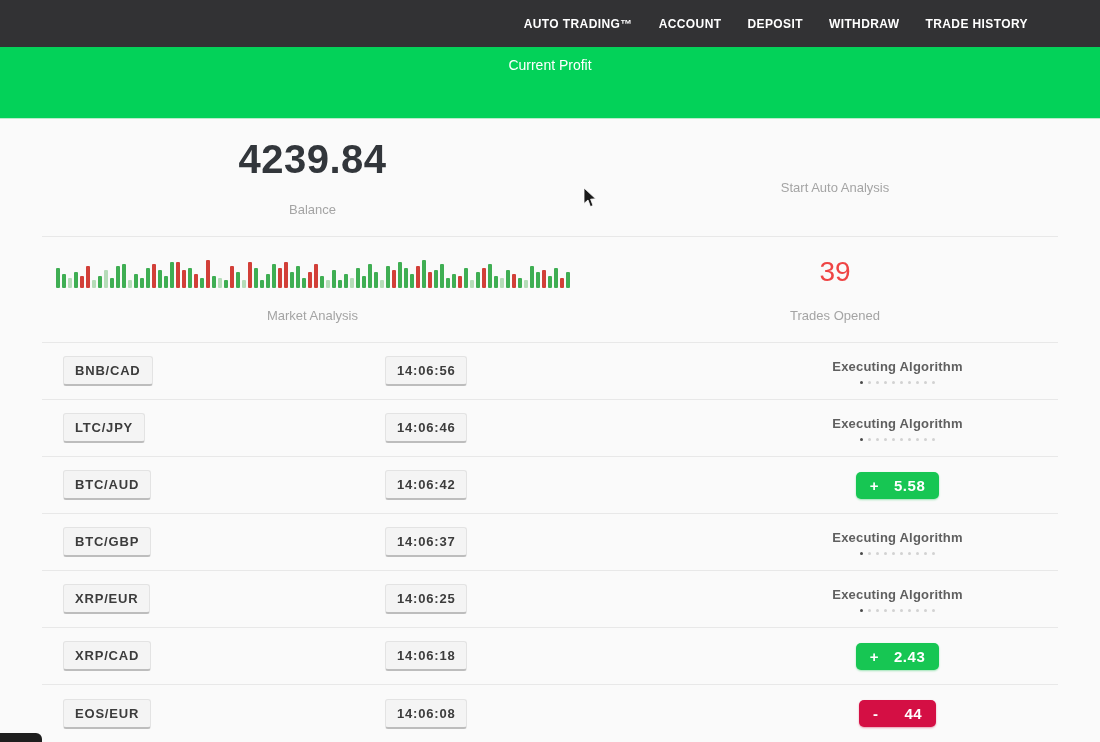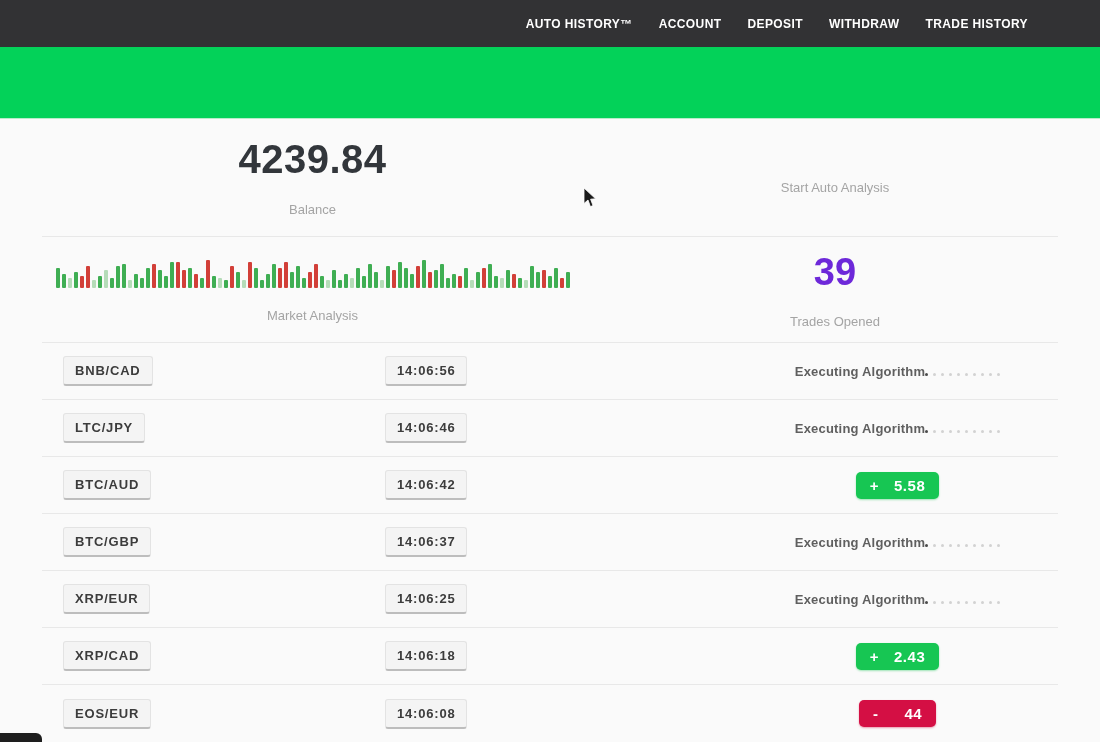--- a/index.html
+++ b/index.html
@@ -30,21 +30,21 @@
   .banner .banner-label { font-size:14px; font-weight:400; }
   .banner .banner-value { font-size:30px; font-weight:700; margin-top:1px; letter-spacing:.5px; }
 
   
   .stats-row { display:grid; grid-template-columns:625px 420px; align-items:center; }
   .stats-row.first { height:118px; }
   .stats-row.second { height:105px; }
   .cell-center { text-align:center; }
 
   .big-num { font-size:40px; font-weight:700; color:#32363b; letter-spacing:.5px; }
-  .mid-num { font-size:38px; font-weight:700; color:#6d28d9; }
+  .mid-num { font-size:28px; font-weight:400; color:#ef4444; }
   .stat-label { font-size:13px; color:#a4a4a4; margin-top:20px; }
 
   
   .toggle-wrap { display:flex; align-items:center; justify-content:center; gap:20px; }
   .toggle {
     width:57px; height:30px; border-radius:15px; background:#55afe8;
     position:relative; cursor:pointer; box-shadow:inset 0 0 2px rgba(0,0,0,.12);
   }
   .toggle .knob {
     position:absolute; top:1px; right:1px; width:28px; height:28px;
@@ -69,21 +69,21 @@
     background:#f4f4f4; border:1px solid #e3e3e3; border-bottom:2px solid #bdbdbd;
     border-radius:3px; padding:6px 11px;
     font-size:13px; font-weight:700; letter-spacing:.8px; color:#3c3c3c;
     white-space:nowrap;
   }
   .pill.pair { left:21px; }
   .pill.time { left:343px; }
 
   .status {
     position:absolute; left:748px; width:215px; height:100%;
-    display:flex; flex-direction:row; justify-content:center; align-items:center;
+    display:flex; flex-direction:column; justify-content:center; align-items:center;
   }
   .ex-label { font-size:13px; font-weight:700; color:#5f5f5f; letter-spacing:.2px; }
   .dots { display:flex; gap:5px; margin-top:7px; justify-content:center; }
   .dots .dot { width:3px; height:3px; border-radius:50%; background:#d2d2d2; }
   .dots .dot.active { background:#4a4a4a; }
 
   .badge {
     display:flex; align-items:center; justify-content:center; gap:15px;
     padding:5px 14px; border-radius:5px; color:#fff;
     font-size:15px; font-weight:700; letter-spacing:.5px;
@@ -95,28 +95,29 @@
   .cursor { position:absolute; left:583px; top:188px; pointer-events:none; }
   .corner-artifact {
     position:absolute; left:0; bottom:0; width:42px; height:9px;
     background:#1e1e1e; border-top-right-radius:6px;
   }
 </style>
 </head>
 <body>
 
 <nav class="topnav">
-  <div class="nav-item">AUTO HISTORY™</div>
+  <div class="nav-item">AUTO TRADING™</div>
   <div class="nav-item">ACCOUNT</div>
   <div class="nav-item">DEPOSIT</div>
   <div class="nav-item">WITHDRAW</div>
   <div class="nav-item">TRADE HISTORY</div>
 </nav>
 
 <header class="banner">
+  <div class="banner-label">Current Profit</div>
 </header>
 
 <section class="stats-row first">
   <div class="cell-center">
     <div class="big-num">4239.84</div>
     <div class="stat-label">Balance</div>
   </div>
   <div class="cell-center">
     <div class="stat-label">Start Auto Analysis</div>
   </div>

